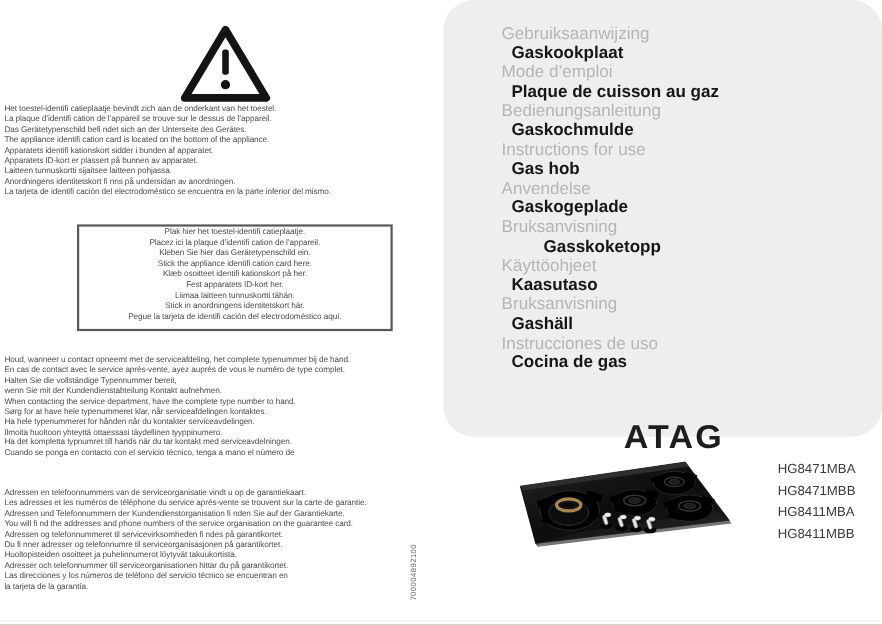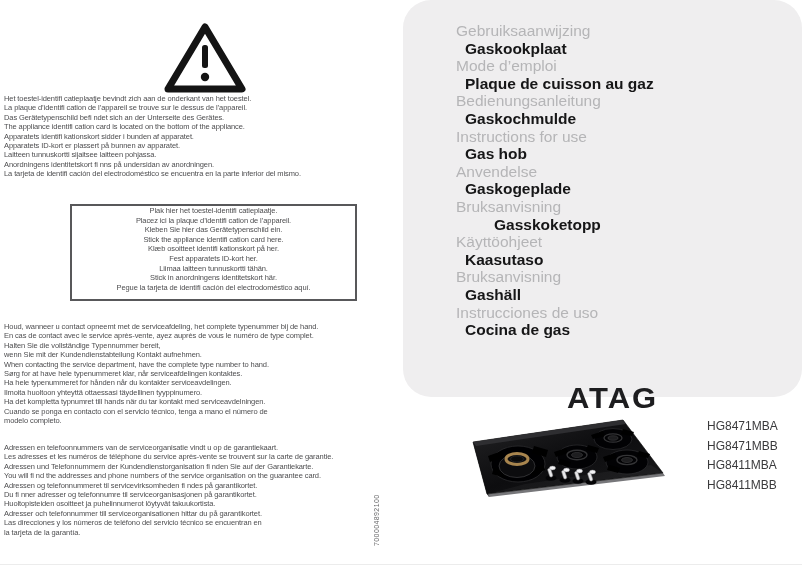--- a/index.html
+++ b/index.html
@@ -87,21 +87,20 @@
         <div class="line">Houd, wanneer u contact opneemt met de serviceafdeling, het complete typenummer bij de hand.</div>
         <div class="line">En cas de contact avec le service après-vente, ayez auprès de vous le numéro de type complet.</div>
         <div class="line">Halten Sie die vollständige Typennummer bereit,</div>
         <div class="line">wenn Sie mit der Kundendienstabteilung Kontakt aufnehmen.</div>
         <div class="line">When contacting the service department, have the complete type number to hand.</div>
         <div class="line">Sørg for at have hele typenummeret klar, når serviceafdelingen kontaktes.</div>
         <div class="line">Ha hele typenummeret for hånden når du kontakter serviceavdelingen.</div>
         <div class="line">Ilmoita huoltoon yhteyttä ottaessasi täydellinen tyyppinumero.</div>
         <div class="line">Ha det kompletta typnumret till hands när du tar kontakt med serviceavdelningen.</div>
         <div class="line">Cuando se ponga en contacto con el servicio técnico, tenga a mano el número de</div>
-        <div class="line">modelo completo.</div>
       </div>
 
     <div class="tblock b3">
         <div class="line">Adressen en telefoonnummers van de serviceorganisatie vindt u op de garantiekaart.</div>
         <div class="line">Les adresses et les numéros de téléphone du service après-vente se trouvent sur la carte de garantie.</div>
         <div class="line">Adressen und Telefonnummern der Kundendienstorganisation fi nden Sie auf der Garantiekarte.</div>
         <div class="line">You will fi nd the addresses and phone numbers of the service organisation on the guarantee card.</div>
         <div class="line">Adressen og telefonnummeret til servicevirksomheden fi ndes på garantikortet.</div>
         <div class="line">Du fi nner adresser og telefonnumre til serviceorganisasjonen på garantikortet.</div>
         <div class="line">Huoltopisteiden osoitteet ja puhelinnumerot löytyvät takuukortista.</div>

